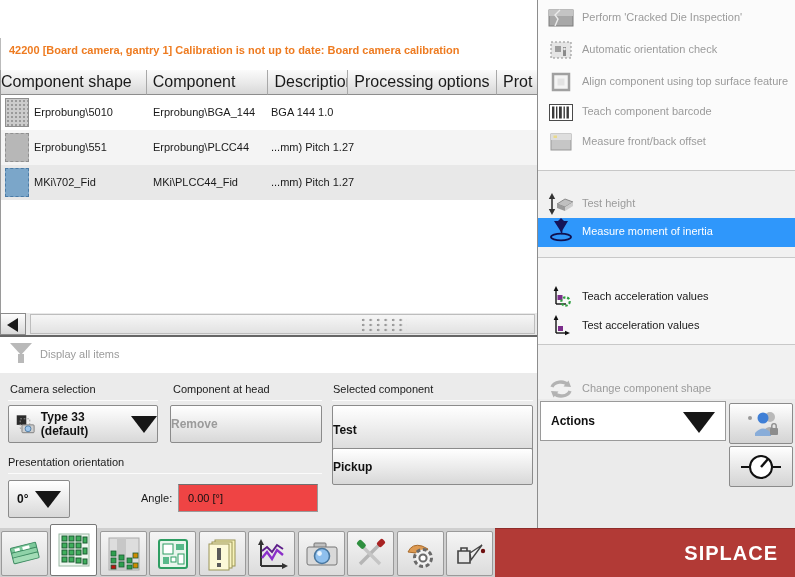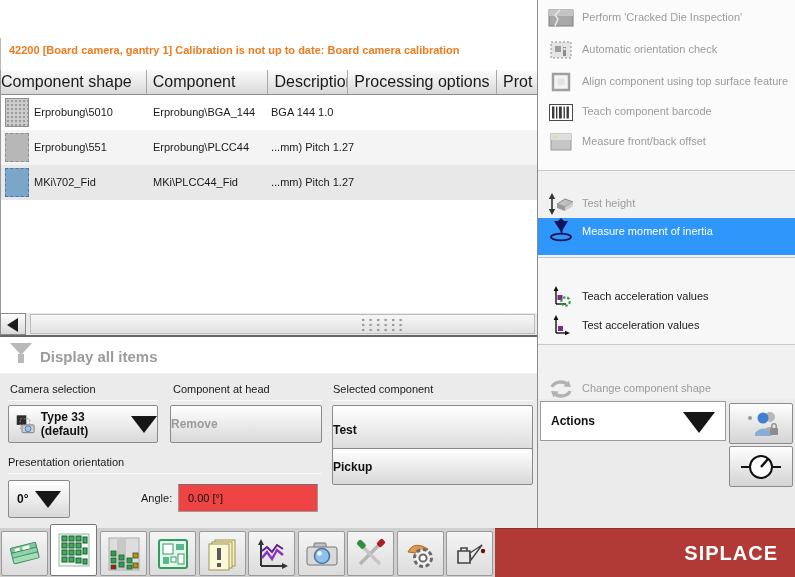--- a/index.html
+++ b/index.html
@@ -42,21 +42,21 @@
     background:linear-gradient(#f6f6f6,#e2e2e2); border:1px solid #bdbdbd; }
   .thumb-grip { position:absolute; left:330px; top:3px; width:46px; height:15px;
     background-image:radial-gradient(circle at 2px 2px, #9a9a9a 1.2px, transparent 1.6px);
     background-size:7.5px 5px; }
 
   
   .filter-row { position:absolute; left:0; top:337px; width:537px; height:36px; background:#fff; }
   .funnel { position:absolute; left:10px; top:6px; }
   .funnel .cone { width:0; height:0; border-left:11px solid transparent; border-right:11px solid transparent; border-top:12px solid #b9b9b9; }
   .funnel .stem { width:6px; height:9px; background:#b9b9b9; margin:-1px 0 0 8px; }
-  .filter-label { position:absolute; left:40px; top:11px; font-size:15px; font-weight:bold; color:#9b9b9b; }
+  .filter-label { position:absolute; left:40px; top:11px; font-size:11px; font-weight:normal; color:#9b9b9b; }
 
   
   .control-panel { position:absolute; left:0; top:373px; width:537px; height:155px; background:#ebebeb; }
   .grp-label { position:absolute; font-size:11px; color:#1a1a1a; }
   .grp-line { position:absolute; height:1px; background:#c2c2c2; border-bottom:1px solid #fbfbfb; }
   .btn3d { position:absolute; background:linear-gradient(#ffffff,#e8e8e8 60%,#d8d8d8);
     border:1px solid #8b8b8b; border-radius:2px; font-size:12px; font-weight:bold; color:#111;
     display:flex; align-items:center; justify-content:flex-start; }
   .btn3d.disabled { color:#9b9b9b; }
   .dd-tri { width:0; height:0; border-left:13px solid transparent; border-right:13px solid transparent; border-top:17px solid #161616; }
@@ -68,21 +68,21 @@
   .right-panel { position:absolute; left:537px; top:0; width:258px; height:528px; background:#fbfbfb; border-left:1px solid #8d8d8d; }
   .sect { position:absolute; left:0; width:258px; }
   .sect.s1 { top:170px; height:87px; background:#f1f1f1; border-top:1px solid #c8c8c8; }
   .sect.s2 { top:257px; height:87px; background:#f7f7f7; border-top:1px solid #c8c8c8; }
   .sect.s3 { top:344px; height:55px; background:#f1f1f1; border-top:1px solid #c8c8c8; }
   .sect.s4 { top:399px; height:129px; background:#ebebeb; }
   .menu-item { position:absolute; left:0; width:258px; height:24px; }
   .mi-icon { position:absolute; left:8px; top:0; width:30px; height:24px; display:flex; align-items:center; justify-content:center; }
   .mi-label { position:absolute; left:44px; top:5px; font-size:11px; color:#9b9b9b; white-space:nowrap; }
   .menu-item.enabled .mi-label { color:#1a1a1a; }
-  .menu-item.selected { background:#2f97fb; height:37px; }
+  .menu-item.selected { background:#2f97fb; height:29px; }
   .menu-item.selected .mi-label { color:#ffffff; top:7px; }
   .actions-box { position:absolute; left:2px; top:401px; width:186px; height:40px; background:#fff; border:1px solid #9a9a9a; }
   .actions-label { position:absolute; left:10px; top:12px; font-size:12px; font-weight:bold; color:#111; }
   .actions-tri { position:absolute; right:10px; top:10px; }
   .side-btn { position:absolute; left:191px; width:64px; height:41px; background:linear-gradient(#ffffff,#e4e4e4 60%,#d4d4d4);
     border:1px solid #8b8b8b; border-radius:2px; display:flex; align-items:center; justify-content:center; }
 
   
   .toolbar { position:absolute; left:0; top:528px; width:795px; height:49px; background:#cfcfcf; }
   .tb-btn { position:absolute; top:3px; width:47px; height:45px; background:linear-gradient(#f5f5f5,#dcdcdc);

